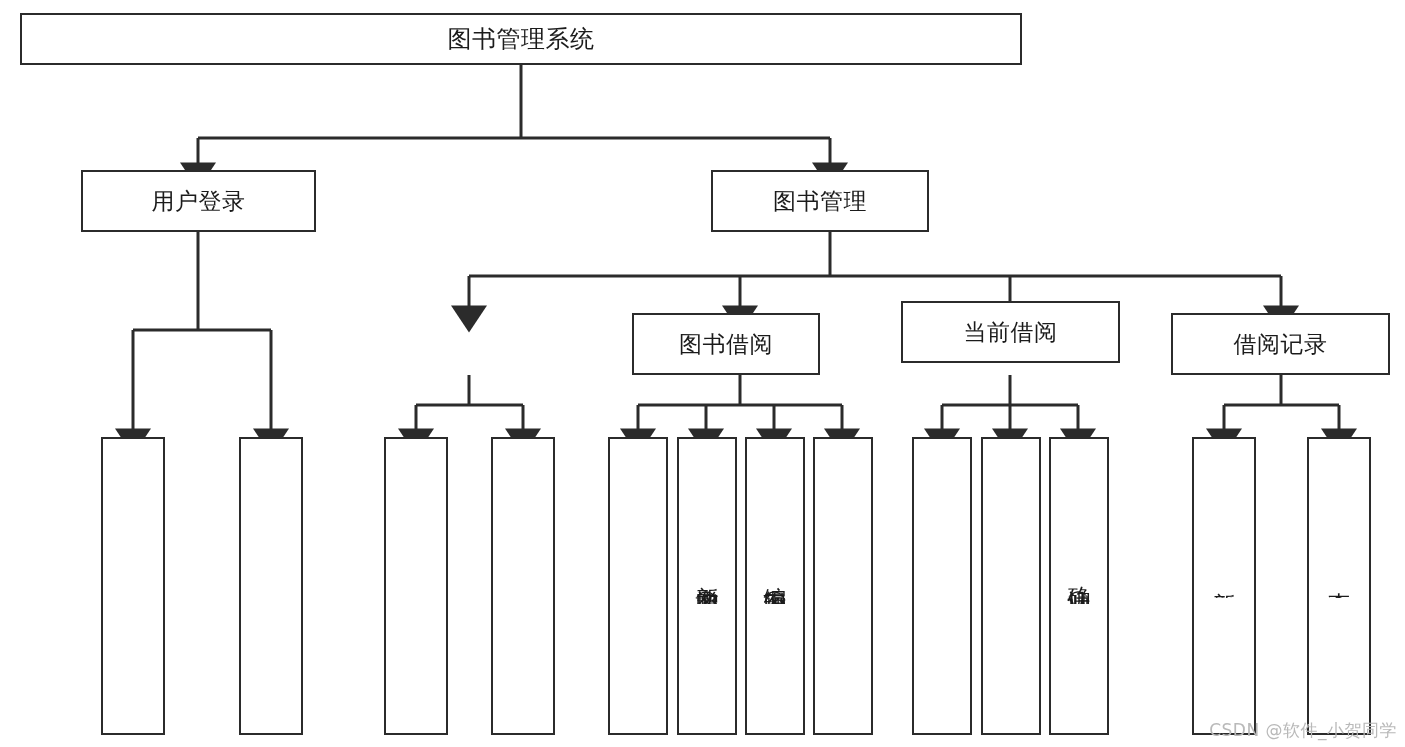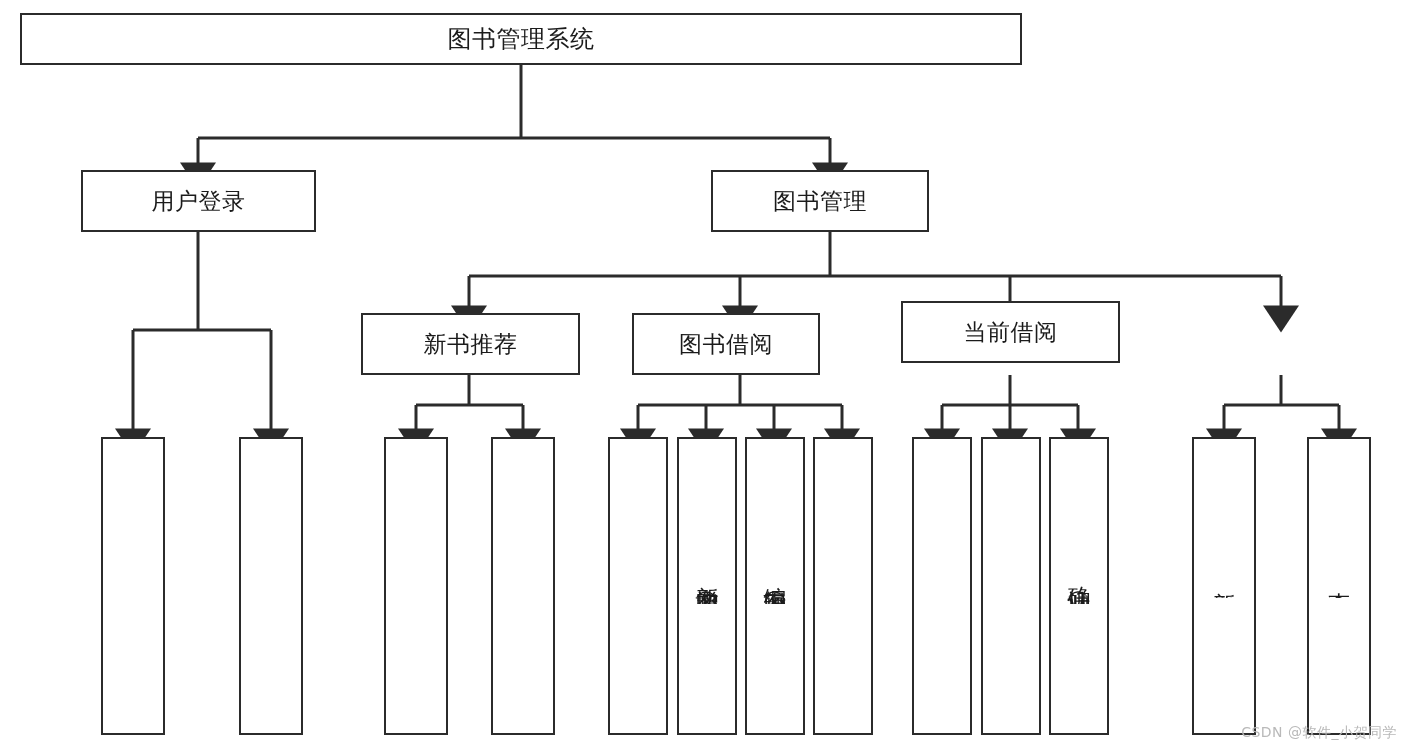--- a/index.html
+++ b/index.html
@@ -59,21 +59,21 @@
     letter-spacing:4px;
     white-space:nowrap;
     max-height:282px;
     overflow:hidden;
   }
   
   #watermark{
     position:absolute;
     right:8px;
     bottom:5px;
-    font-size:14px;
+    font-size:17px;
     color:#b9b9b9;
     letter-spacing:0.5px;
     z-index:3;
     user-select:none;
     white-space:nowrap;
   }
 </style>
 </head>
 <body>
 
@@ -136,29 +136,29 @@
     <span class="lbl">图书管理系统</span>
   </div>
 
   <div class="node h" style="left:81px; top:170px; width:235px; height:62px;">
     <span class="lbl">用户登录</span>
   </div>
   <div class="node h" style="left:711px; top:170px; width:218px; height:62px;">
     <span class="lbl">图书管理</span>
   </div>
 
-  <div class="node h" style="left:361px; top:313px; width:219px; height:62px;">
-    <span class="lbl">新书推荐</span>
-  </div>
   <div class="node h" style="left:632px; top:313px; width:188px; height:62px;">
     <span class="lbl">图书借阅</span>
   </div>
   <div class="node h" style="left:901px; top:301px; width:219px; height:62px;">
     <span class="lbl">当前借阅</span>
   </div>
+  <div class="node h" style="left:1171px; top:313px; width:219px; height:62px;">
+    <span class="lbl">借阅记录</span>
+  </div>
 
   <div class="node v" style="left:101px; top:437px; width:64px; height:298px;">
     <span class="lbl">用户登录</span>
   </div>
   <div class="node v" style="left:239px; top:437px; width:64px; height:298px;">
     <span class="lbl">注销登录</span>
   </div>
 
   <div class="node v" style="left:384px; top:437px; width:64px; height:298px;">
     <span class="lbl">查询图书</span>

